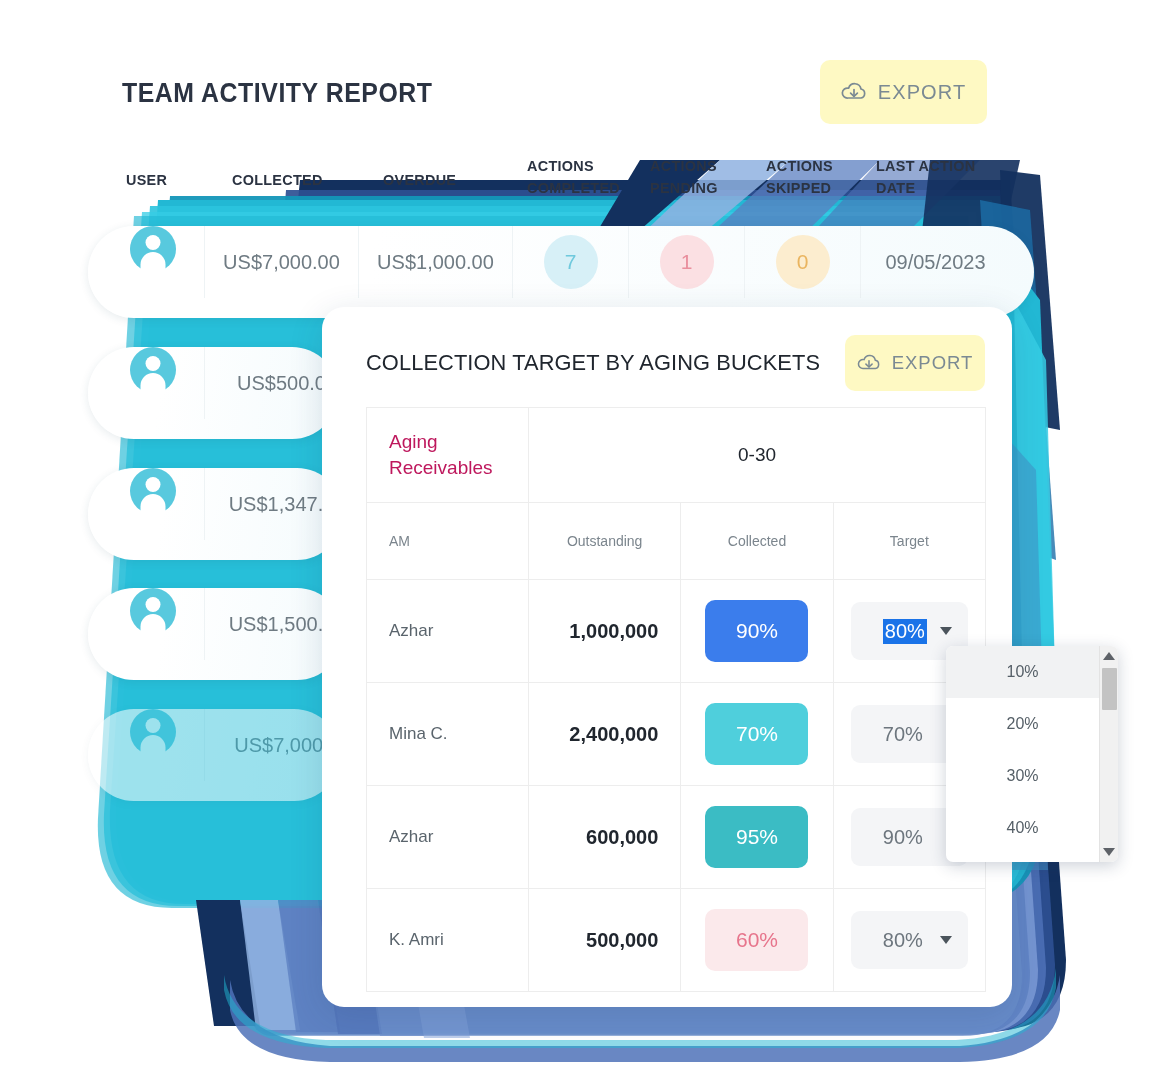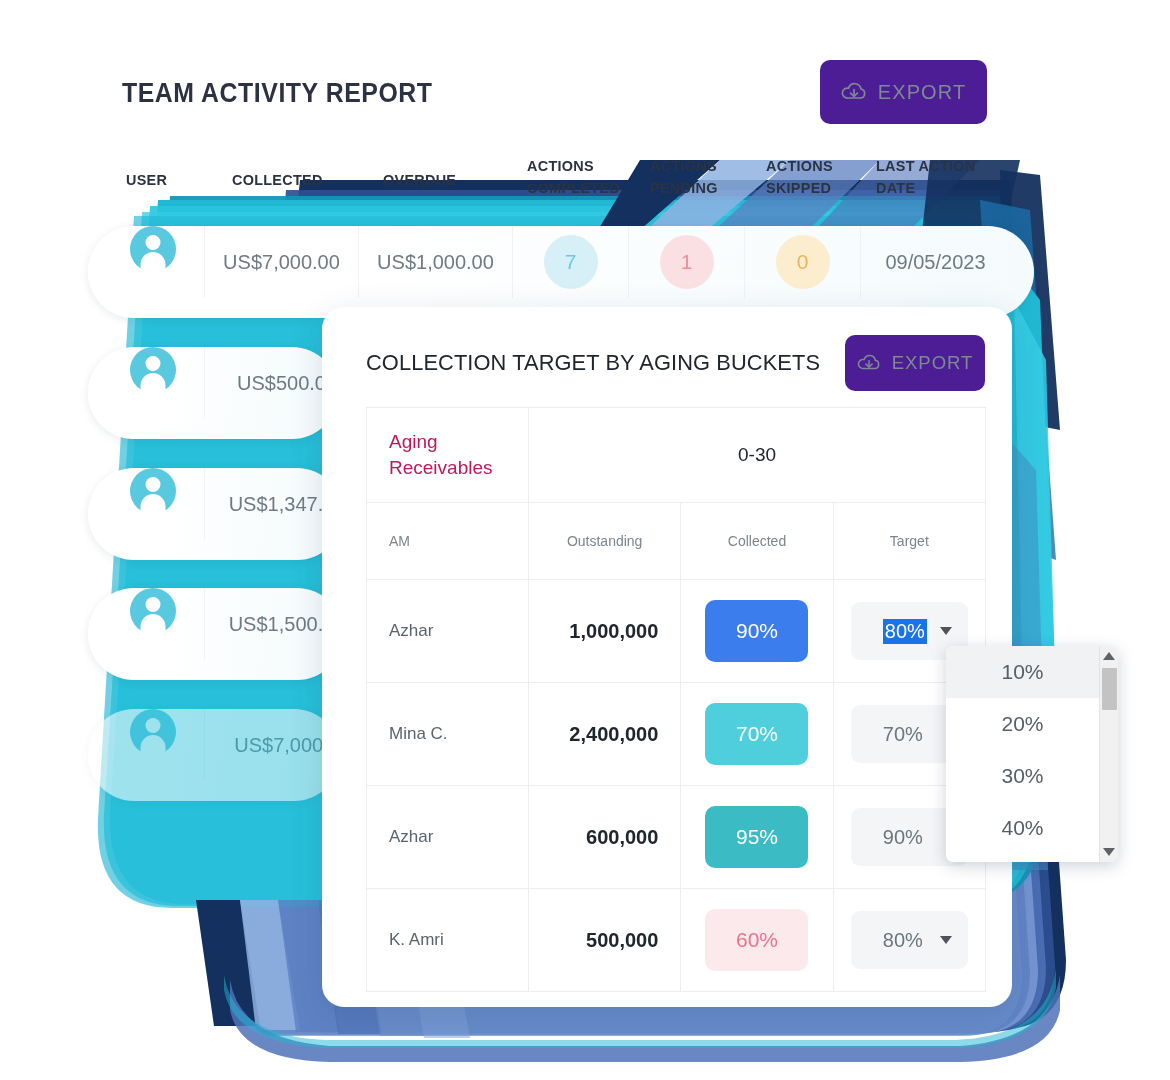--- a/index.html
+++ b/index.html
@@ -43,21 +43,21 @@
     transform-origin: left center;
     white-space: nowrap;
   }
 
   
   .export-btn {
     display: flex;
     align-items: center;
     justify-content: center;
     gap: 11px;
-    background: #4c1d95;
+    background: #fef9c3;
     border-radius: 10px;
     border: none;
     cursor: pointer;
   }
   .export-btn .lbl {
     font-size: 20px;
     letter-spacing: 1.1px;
     color: #7b8a93;
     font-weight: 400;
   }
@@ -292,21 +292,21 @@
     box-shadow: 0 4px 16px rgba(30,50,80,0.22);
     overflow: hidden;
     display: flex;
   }
   .dd-list { flex: 1 1 auto; }
   .dd-item {
     height: 52px;
     display: flex;
     align-items: center;
     justify-content: center;
-    font-size: 21px;
+    font-size: 16px;
     color: #555f67;
     cursor: pointer;
   }
   .dd-item.hl { background: #f1f2f3; }
   .dd-scroll {
     width: 19px;
     background: #f1f1f1;
     position: relative;
     flex: 0 0 auto;
     border-left: 1px solid #e3e3e3;

